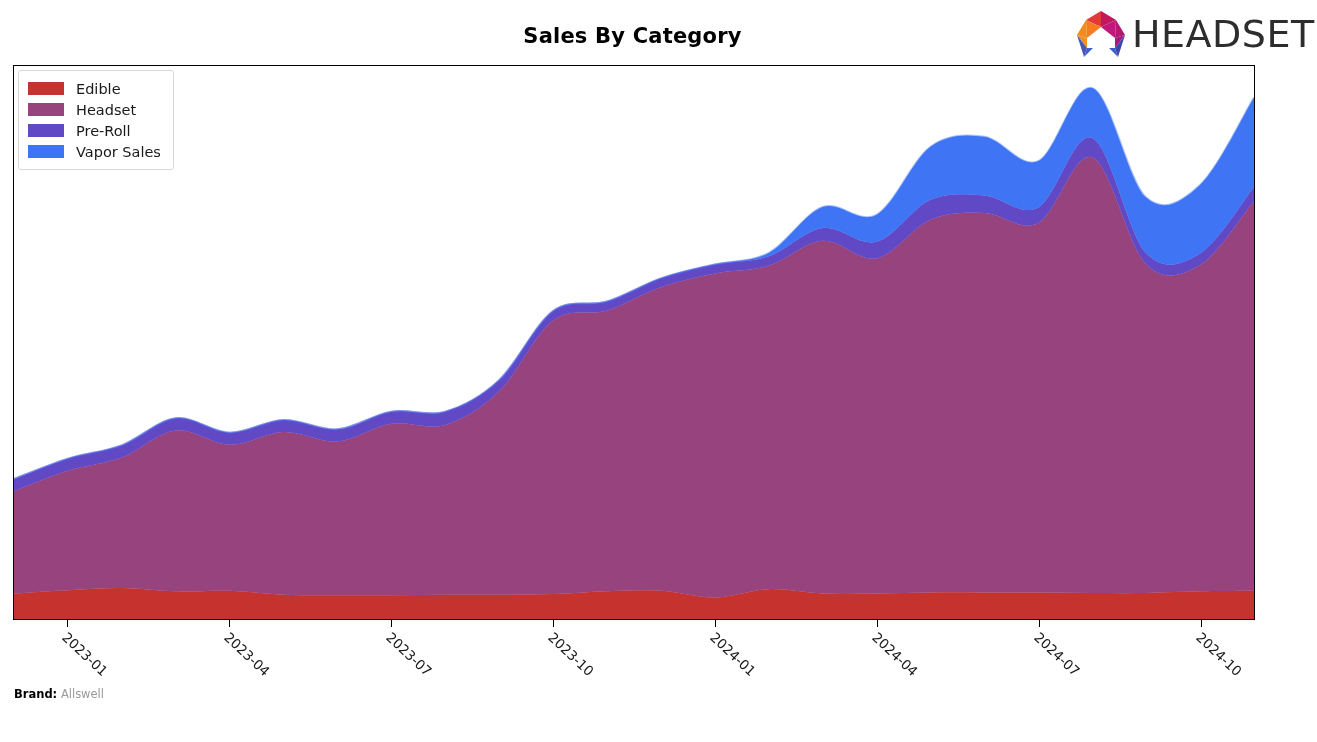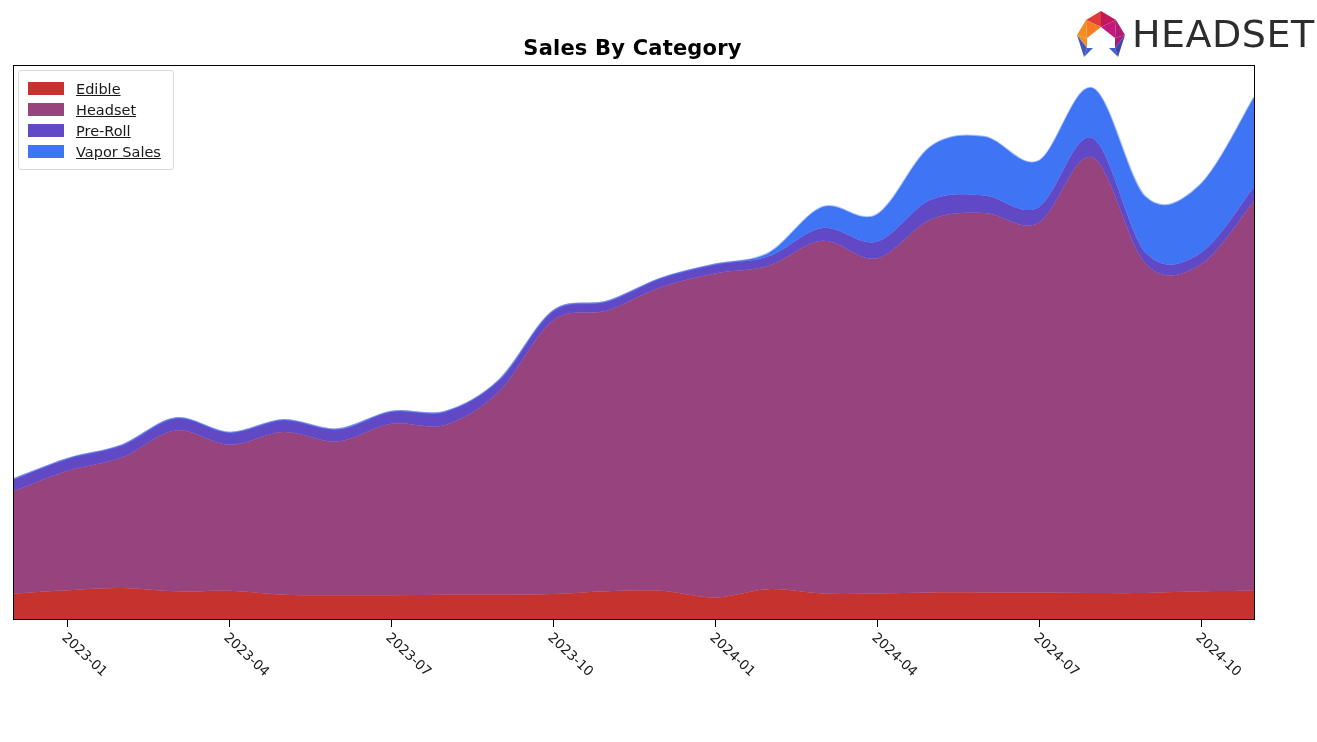--- a/index.html
+++ b/index.html
@@ -12,21 +12,21 @@
     height: 742px;
     position: relative;
     font-family: "DejaVu Sans", "Liberation Sans", sans-serif;
     overflow: hidden;
   }
 
   
   #chart-title {
     position: absolute;
     left: 0;
-    top: 36px;
+    top: 24px;
     width: 1265px;
     text-align: center;
     font-size: 21px;
     font-weight: bold;
     color: #000000;
     letter-spacing: 0.2px;
   }
 
   
   #logo {
@@ -89,21 +89,20 @@
   .legend-swatch {
     width: 36px;
     height: 13px;
     margin-right: 12px;
     flex: none;
   }
   .legend-label {
     font-size: 14.5px;
     color: #1a1a1a;
     white-space: nowrap;
-    text-decoration: underline;
   }
 
   
   #x-axis { position: absolute; left: 13px; top: 620px; width: 1242px; height: 70px; }
   .tick-mark {
     position: absolute;
     top: 0;
     width: 1.4px;
     height: 7px;
     background: #000000;
@@ -199,13 +198,17 @@
     <div class="tick-label" style="left: 705px;">2024-01</div>
     <div class="tick-mark" style="left: 864px;"></div>
     <div class="tick-label" style="left: 867px;">2024-04</div>
     <div class="tick-mark" style="left: 1026px;"></div>
     <div class="tick-label" style="left: 1029px;">2024-07</div>
     <div class="tick-mark" style="left: 1188px;"></div>
     <div class="tick-label" style="left: 1191px;">2024-10</div>
   </div>
 
 <div id="footer">
+  <div class="foot-line small">
+    <span class="foot-key">Brand:</span>
+    <span class="foot-val">Allswell</span>
+  </div>
 </div>
 
 </body></html>

